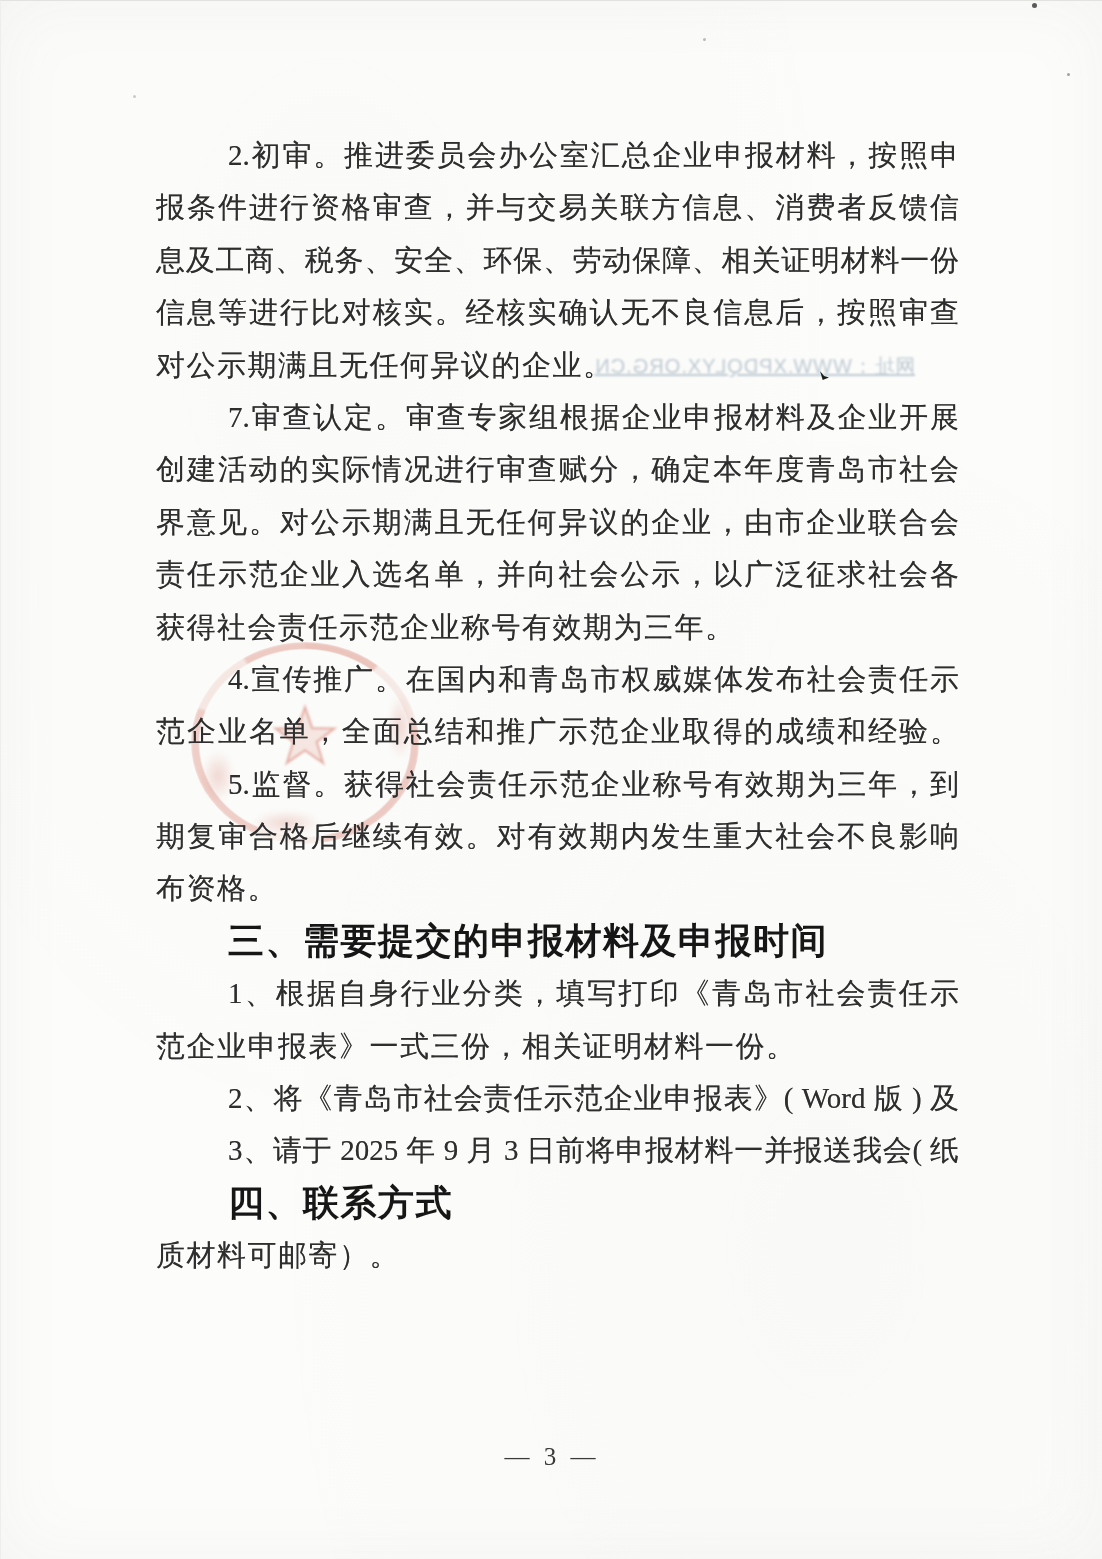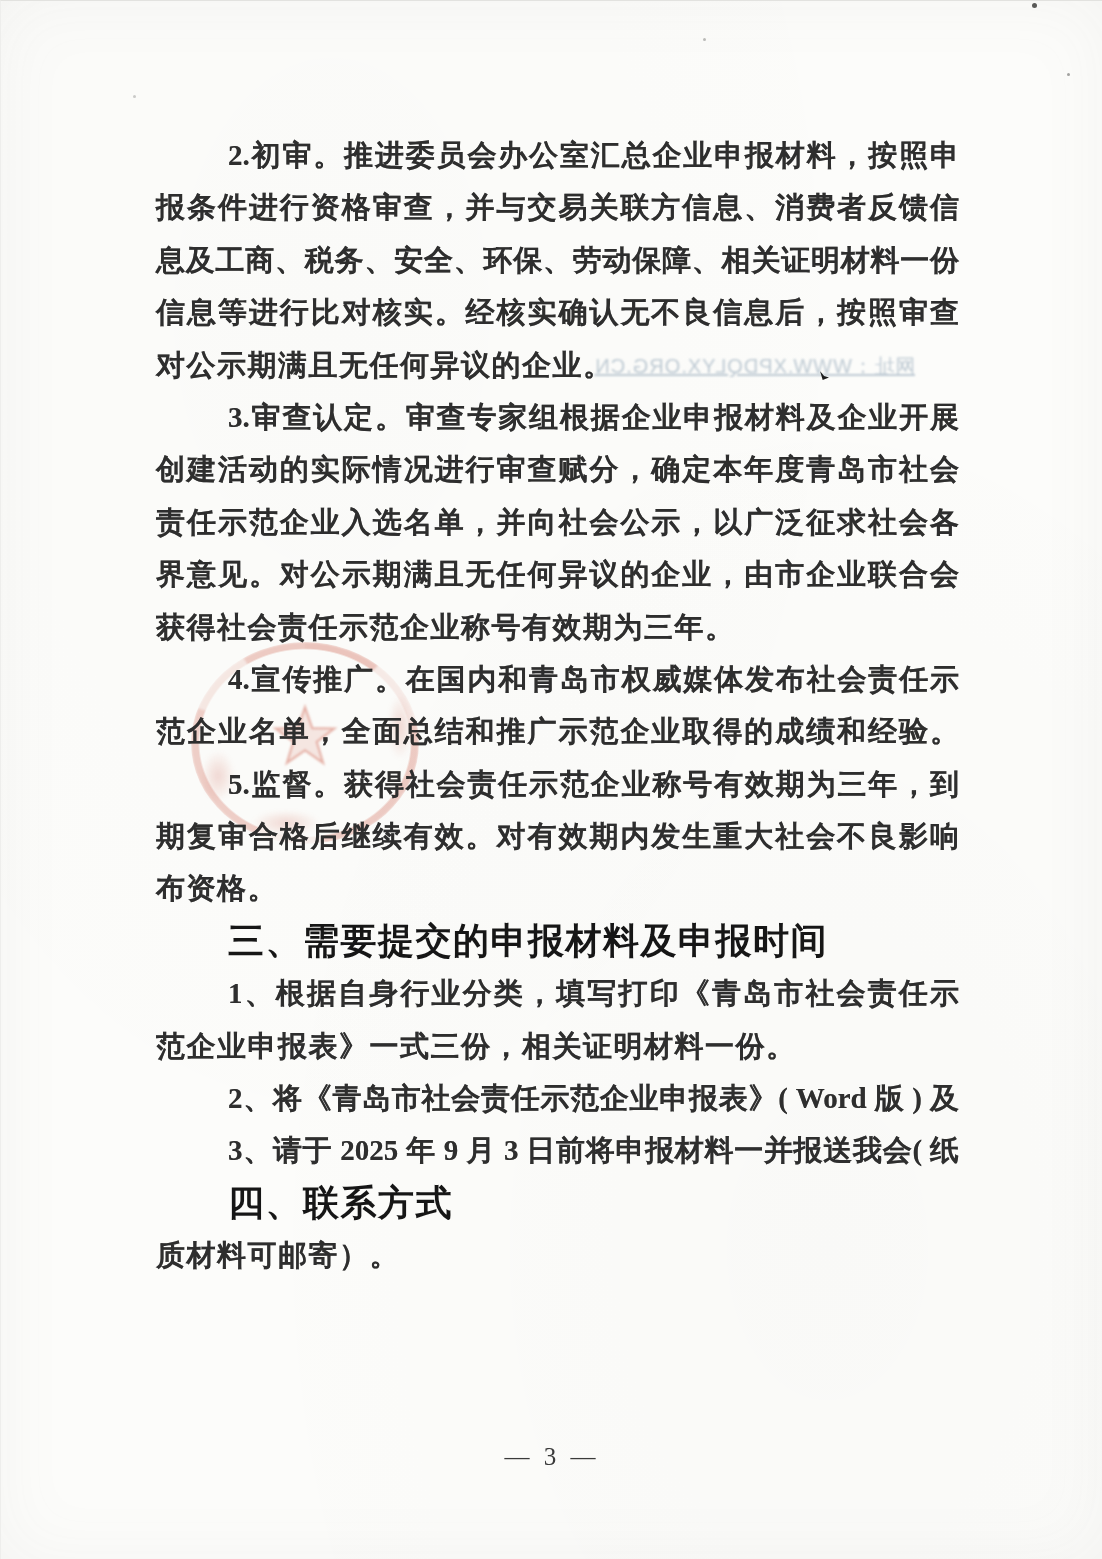--- a/index.html
+++ b/index.html
@@ -28,21 +28,20 @@
     color:#2e2e2e;
   }
   .ln{
     height:52.4px;
     line-height:52.4px;
     font-size:29px;
     letter-spacing:1.5px;
     white-space:nowrap;
     text-align:left;
     text-shadow:0 0 0.6px rgba(40,40,40,0.55);
-    font-weight:bold;
   }
   .ln.just{
     letter-spacing:0;
     white-space:normal;
     text-align:justify;
     text-align-last:justify;
   }
   .ln.indent{ text-indent:72px; }
   .ln.bold{
     font-family:"Liberation Sans","DejaVu Sans",sans-serif;
@@ -135,24 +134,24 @@
   <div class="speck s3"></div>
   <div class="speck s5"></div>
   <div class="inkmark"></div>
 
   <div class="textblock">
     <div class="ln indent just">2.初审。推进委员会办公室汇总企业申报材料，按照申</div>
     <div class="ln just">报条件进行资格审查，并与交易关联方信息、消费者反馈信</div>
     <div class="ln just">息及工商、税务、安全、环保、劳动保障、相关证明材料一份</div>
     <div class="ln just">信息等进行比对核实。经核实确认无不良信息后，按照审查</div>
     <div class="ln">对公示期满且无任何异议的企业。</div>
-    <div class="ln indent just">3.审查认定。审查专家组根据企业申报材料及企业开展</div>
+    <div class="ln indent just">7.审查认定。审查专家组根据企业申报材料及企业开展</div>
     <div class="ln just">创建活动的实际情况进行审查赋分，确定本年度青岛市社会</div>
+    <div class="ln just">界意见。对公示期满且无任何异议的企业，由市企业联合会</div>
     <div class="ln just">责任示范企业入选名单，并向社会公示，以广泛征求社会各</div>
-    <div class="ln just">界意见。对公示期满且无任何异议的企业，由市企业联合会</div>
     <div class="ln">获得社会责任示范企业称号有效期为三年。</div>
     <div class="ln indent just">4.宣传推广。在国内和青岛市权威媒体发布社会责任示</div>
     <div class="ln just">范企业名单，全面总结和推广示范企业取得的成绩和经验。</div>
     <div class="ln indent just">5.监督。获得社会责任示范企业称号有效期为三年，到</div>
     <div class="ln just">期复审合格后继续有效。对有效期内发生重大社会不良影响</div>
     <div class="ln">布资格。</div>
     <div class="ln indent bold">三、需要提交的申报材料及申报时间</div>
     <div class="ln indent just">1、根据自身行业分类，填写打印《青岛市社会责任示</div>
     <div class="ln">范企业申报表》一式三份，相关证明材料一份。</div>
     <div class="ln indent just">2、将《青岛市社会责任示范企业申报表》( Word 版 ) 及</div>

